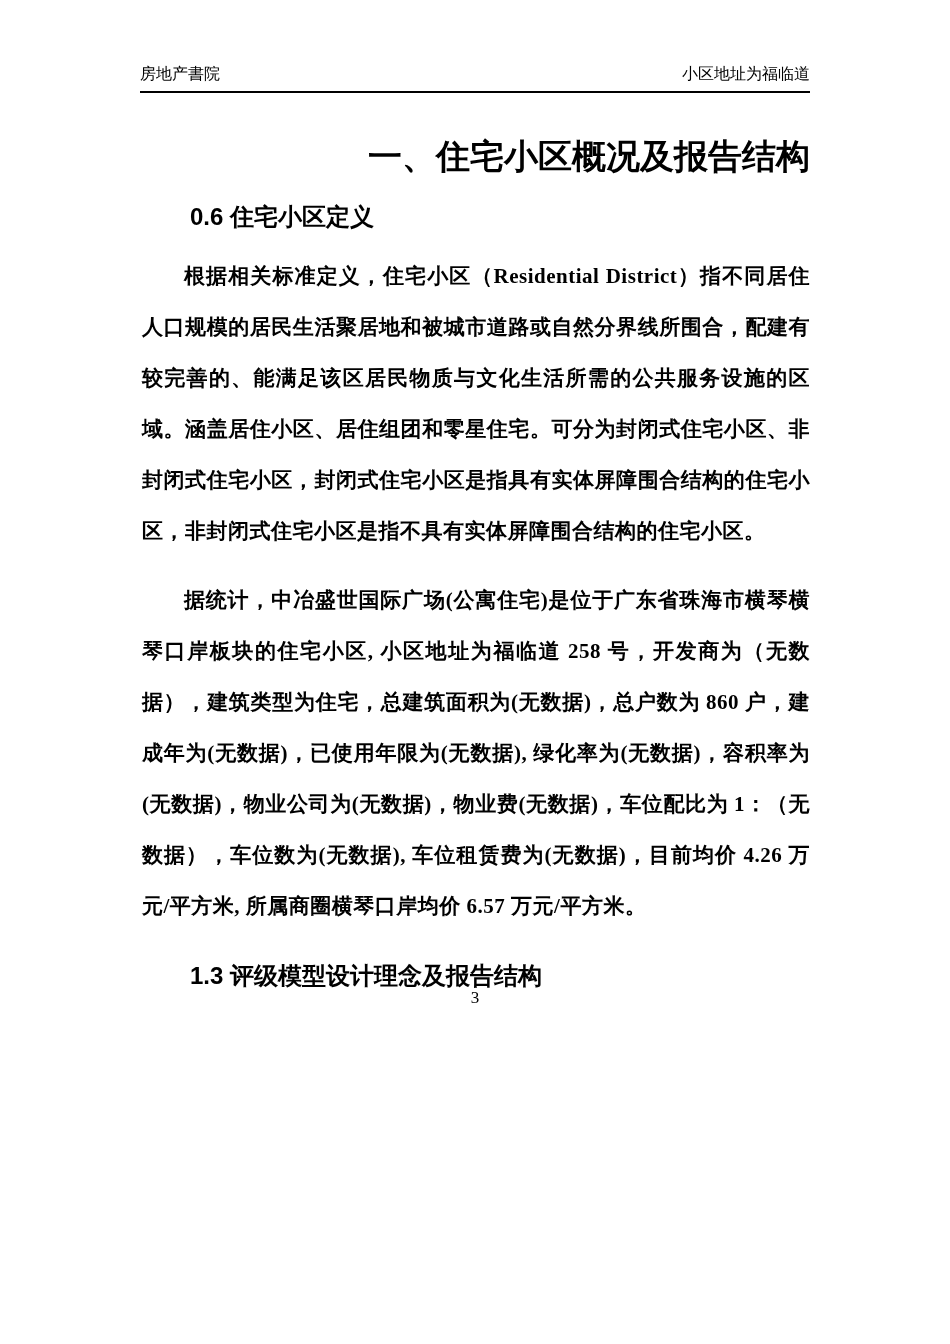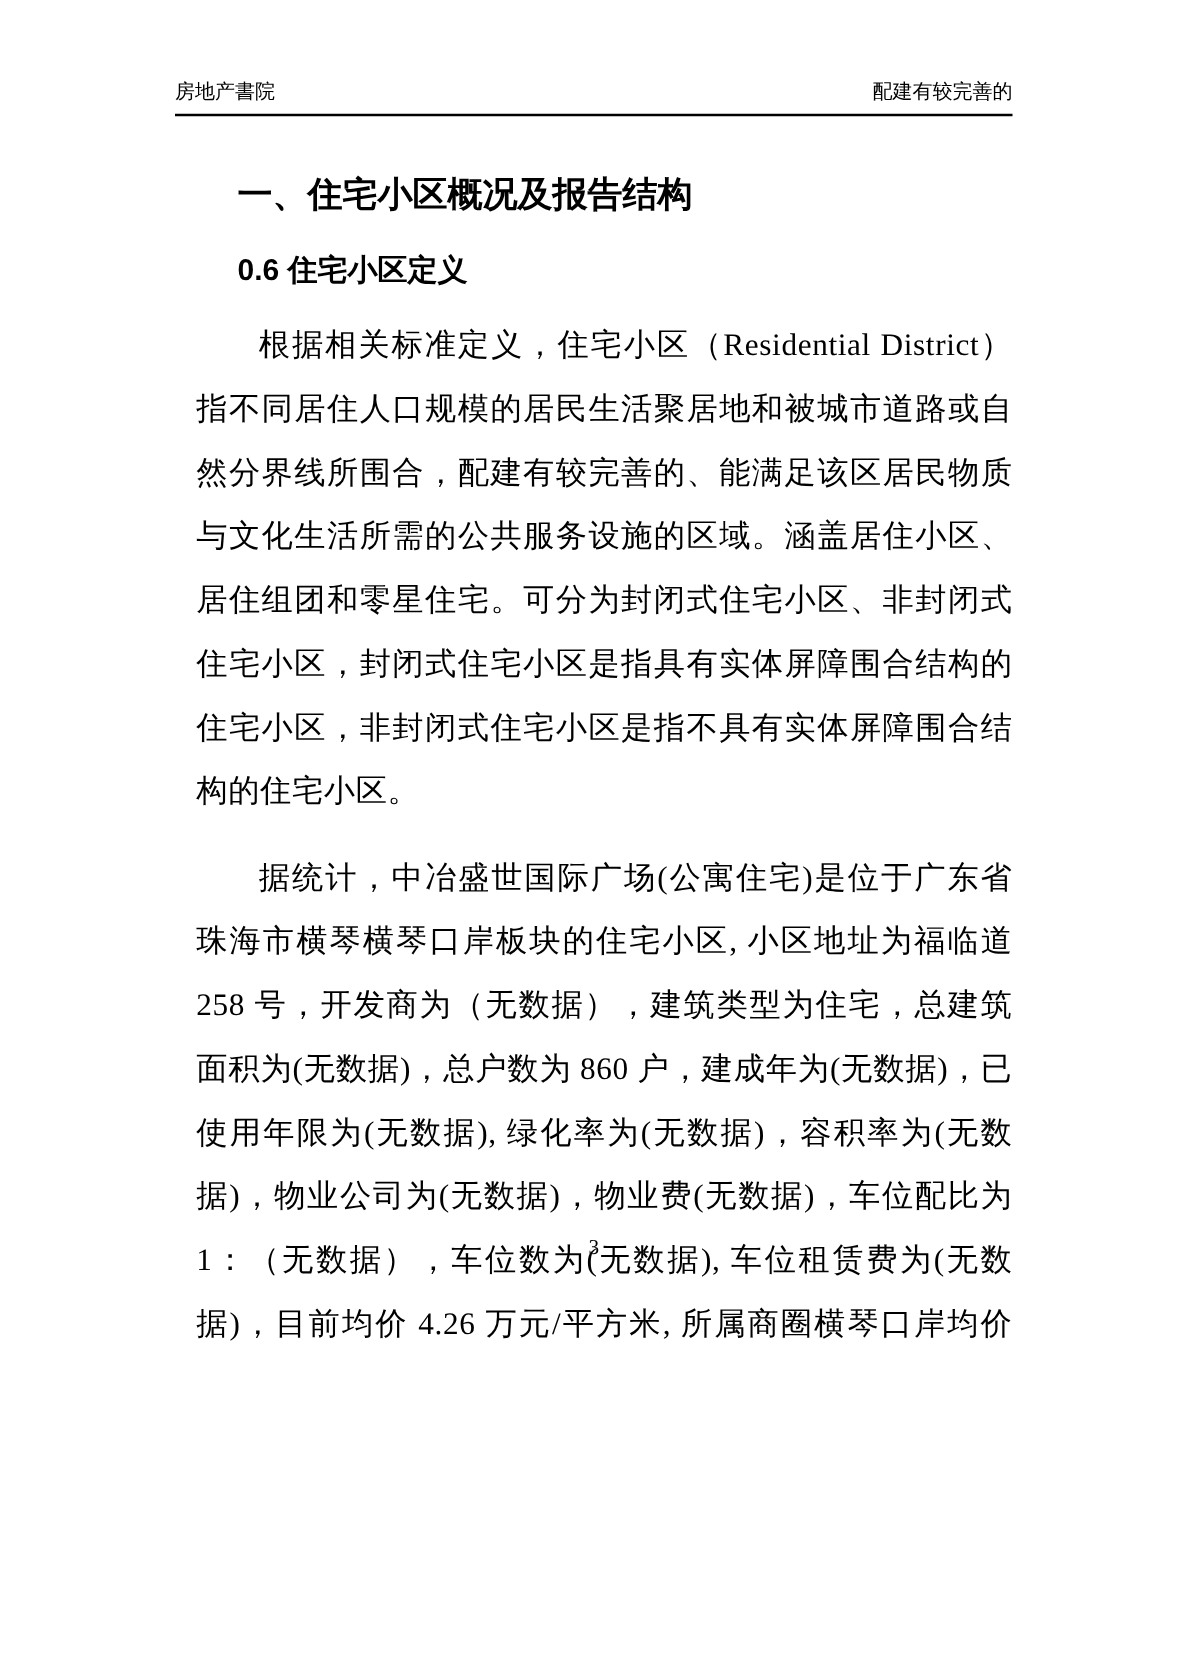--- a/index.html
+++ b/index.html
@@ -29,40 +29,41 @@
     font-size: 16px;
     line-height: 20px;
     font-family: "Liberation Serif", "DejaVu Serif", serif;
   }
   .doc-body {
     text-align: justify;
   }
   .chapter-title {
     font-family: "Liberation Sans", "DejaVu Sans", sans-serif;
     font-weight: bold;
-    font-size: 28px;
+    font-size: 34px;
     line-height: 34px;
     margin: 46px 0 0 50px;
-    text-align: left;
+    text-align: right;
   }
   .section-heading {
     font-family: "Liberation Sans", "DejaVu Sans", sans-serif;
     font-weight: bold;
     font-size: 24px;
     line-height: 32px;
     margin: 28px 0 0 50px;
     text-align: left;
   }
   .para {
-    font-size: 25px;
+    font-size: 21px;
     line-height: 51px;
-    margin: 18px 0 0 17px;
+    margin: 18px 0 0 2px;
     text-align: justify;
     text-justify: inter-ideograph;
     letter-spacing: 0.5px;
+    font-weight: bold;
   }
   .para.indent {
     text-indent: 2em;
   }
   .doc-footer {
     position: absolute;
     left: 0;
     right: 0;
     bottom: 72px;
     text-align: center;
@@ -70,34 +71,35 @@
     font-family: "Liberation Serif", "DejaVu Serif", serif;
   }
 </style>
 </head>
 <body>
 
 <div class="page">
 
   <header class="doc-header">
     <span class="header-left">房地产書院</span>
-    <span class="header-right">配建有较完善的</span>
+    <span class="header-right">小区地址为福临道</span>
   </header>
 
   <main class="doc-body">
 
     <h1 class="chapter-title">一、住宅小区概况及报告结构</h1>
 
     <h2 class="section-heading">0.6 住宅小区定义</h2>
 
     <p class="para indent">根据相关标准定义，住宅小区（Residential District）指不同居住人口规模的居民生活聚居地和被城市道路或自然分界线所围合，配建有较完善的、能满足该区居民物质与文化生活所需的公共服务设施的区域。涵盖居住小区、居住组团和零星住宅。可分为封闭式住宅小区、非封闭式住宅小区，封闭式住宅小区是指具有实体屏障围合结构的住宅小区，非封闭式住宅小区是指不具有实体屏障围合结构的住宅小区。</p>
 
 
     <p class="para indent">据统计，中冶盛世国际广场(公寓住宅)是位于广东省珠海市横琴横琴口岸板块的住宅小区, 小区地址为福临道 258 号，开发商为（无数据），建筑类型为住宅，总建筑面积为(无数据)，总户数为 860 户，建成年为(无数据)，已使用年限为(无数据), 绿化率为(无数据)，容积率为(无数据)，物业公司为(无数据)，物业费(无数据)，车位配比为 1：（无数据），车位数为(无数据), 车位租赁费为(无数据)，目前均价 4.26 万元/平方米, 所属商圈横琴口岸均价 6.57 万元/平方米。</p>
 
+    <h2 class="section-heading">1.3 评级模型设计理念及报告结构</h2>
 
 
   </main>
 
   <footer class="doc-footer">
     <span>3</span>
   </footer>
 
 </div>
 

